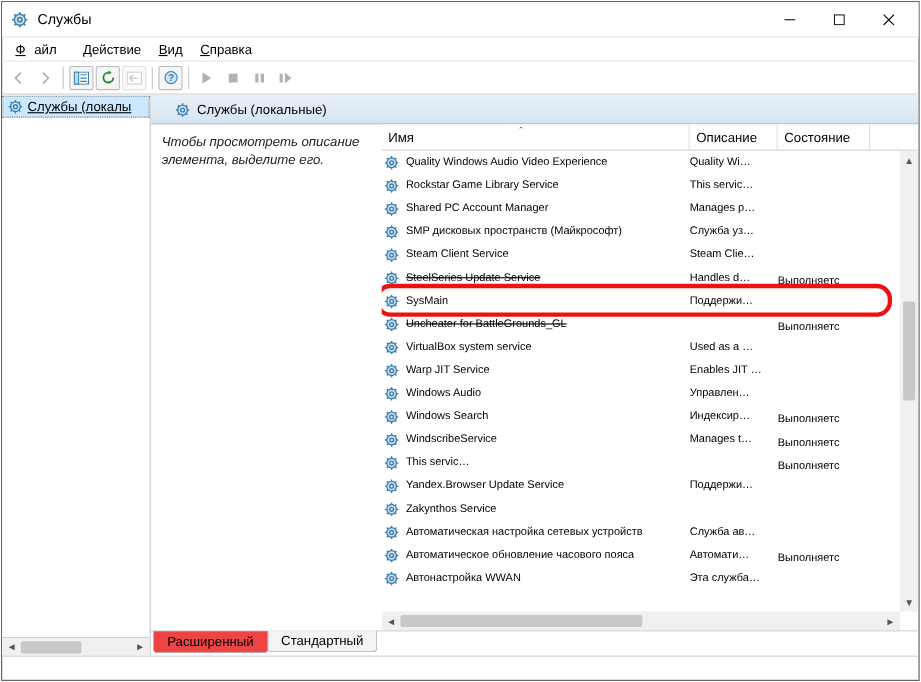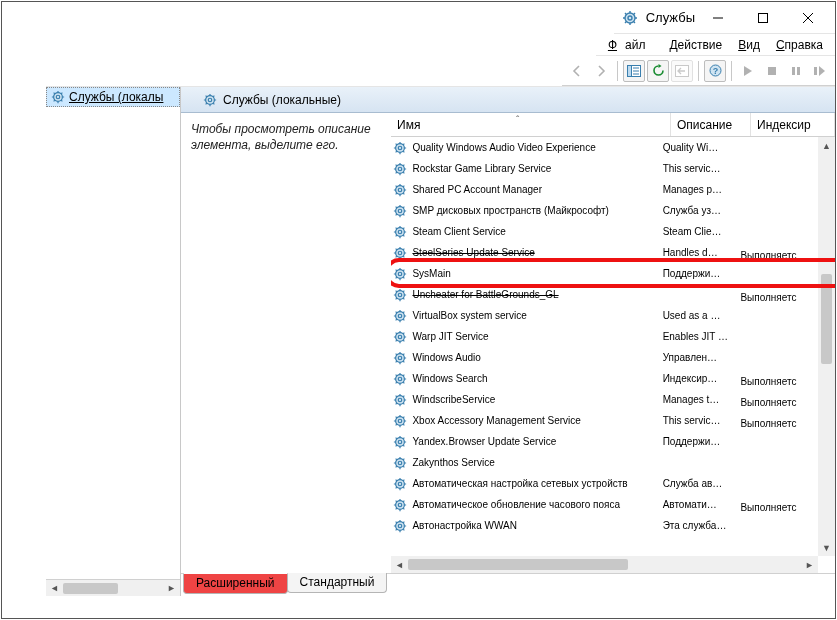--- a/index.html
+++ b/index.html
@@ -1,17 +1,17 @@
 <!DOCTYPE html>
 <html><head>
 <meta charset="utf-8">
 <style>
 * { box-sizing: border-box; margin: 0; padding: 0; font-family: "Segoe UI", Tahoma, sans-serif; }
 body { background: #fff; width: 837px; height: 620px; overflow: hidden; position: relative; }
-.window { border: 1px solid #555; width: 835px; height: 618px; margin: 1px; display: flex; flex-direction: column; background: #fff; align-items: flex-end; }
+.window { border: 1px solid #555; width: 835px; height: 618px; margin: 1px; display: flex; flex-direction: column; background: #fff; }
 .titlebar { height: 32px; background: #fff; display: flex; align-items: center; padding: 0 5px 0 8px; border-bottom: 1px solid #e5e5e5; }
 .titlebar .app-icon { width: 16px; height: 16px; margin-right: 8px; }
 .titlebar .title { font-size: 13px; color: #000; flex: 1; }
 .winbtn { width: 45px; height: 30px; display: flex; align-items: center; justify-content: center; cursor: pointer; }
 .winbtn svg { width: 10px; height: 10px; }
 .menubar { height: 22px; display: flex; align-items: center; padding: 0 4px; font-size: 12px; border-bottom: 1px solid #e5e5e5; }
 .menubar span { padding: 2px 8px; cursor: pointer; }
 .menubar span u { text-decoration: underline; }
 .toolbar { height: 30px; display: flex; align-items: center; padding: 0 4px; gap: 2px; border-bottom: 1px solid #d0d0d0; }
 .tbtn { width: 22px; height: 22px; border: 1px solid transparent; display: flex; align-items: center; justify-content: center; cursor: pointer; border-radius: 2px; }
@@ -197,21 +197,21 @@
         </div>
         <div class="listwrap">
           <div class="listhead">
             <div class="lh-col c-name">
                 <span>Имя</span>
               </div>
             <div class="lh-col c-desc">
                 <span>Описание</span>
               </div>
             <div class="lh-col c-state">
-                <span>Индексир</span>
+                <span>Состояние</span>
               </div>
             <span class="sort-ind">ˆ</span>
           </div>
           <div class="rows" id="rows">
               <div class="row">
                 <span class="ic">
                   <svg class="gear" width="14" height="14" viewBox="0 0 16 16">
                     <circle class="body" cx="8" cy="8" r="5"></circle>
                     <circle cx="8" cy="8" r="2"></circle>
                     <path d="M8 1v2M8 13v2M1 8h2M13 8h2M3 3l1.4 1.4M11.6 11.6L13 13M3 13l1.4-1.4M11.6 4.4L13 3"></path>
@@ -366,21 +366,20 @@
                 <span class="cell st">Выполняетс</span>
               </div>
               <div class="row">
                 <span class="ic">
                   <svg class="gear" width="14" height="14" viewBox="0 0 16 16">
                     <circle class="body" cx="8" cy="8" r="5"></circle>
                     <circle cx="8" cy="8" r="2"></circle>
                     <path d="M8 1v2M8 13v2M1 8h2M13 8h2M3 3l1.4 1.4M11.6 11.6L13 13M3 13l1.4-1.4M11.6 4.4L13 3"></path>
                   </svg>
                 </span>
-                <span class="cell nm ">Xbox Accessory Management Service</span>
                 <span class="cell ds">This servic…</span>
                 <span class="cell st"></span>
               </div>
               <div class="row">
                 <span class="ic">
                   <svg class="gear" width="14" height="14" viewBox="0 0 16 16">
                     <circle class="body" cx="8" cy="8" r="5"></circle>
                     <circle cx="8" cy="8" r="2"></circle>
                     <path d="M8 1v2M8 13v2M1 8h2M13 8h2M3 3l1.4 1.4M11.6 11.6L13 13M3 13l1.4-1.4M11.6 4.4L13 3"></path>
                   </svg>

